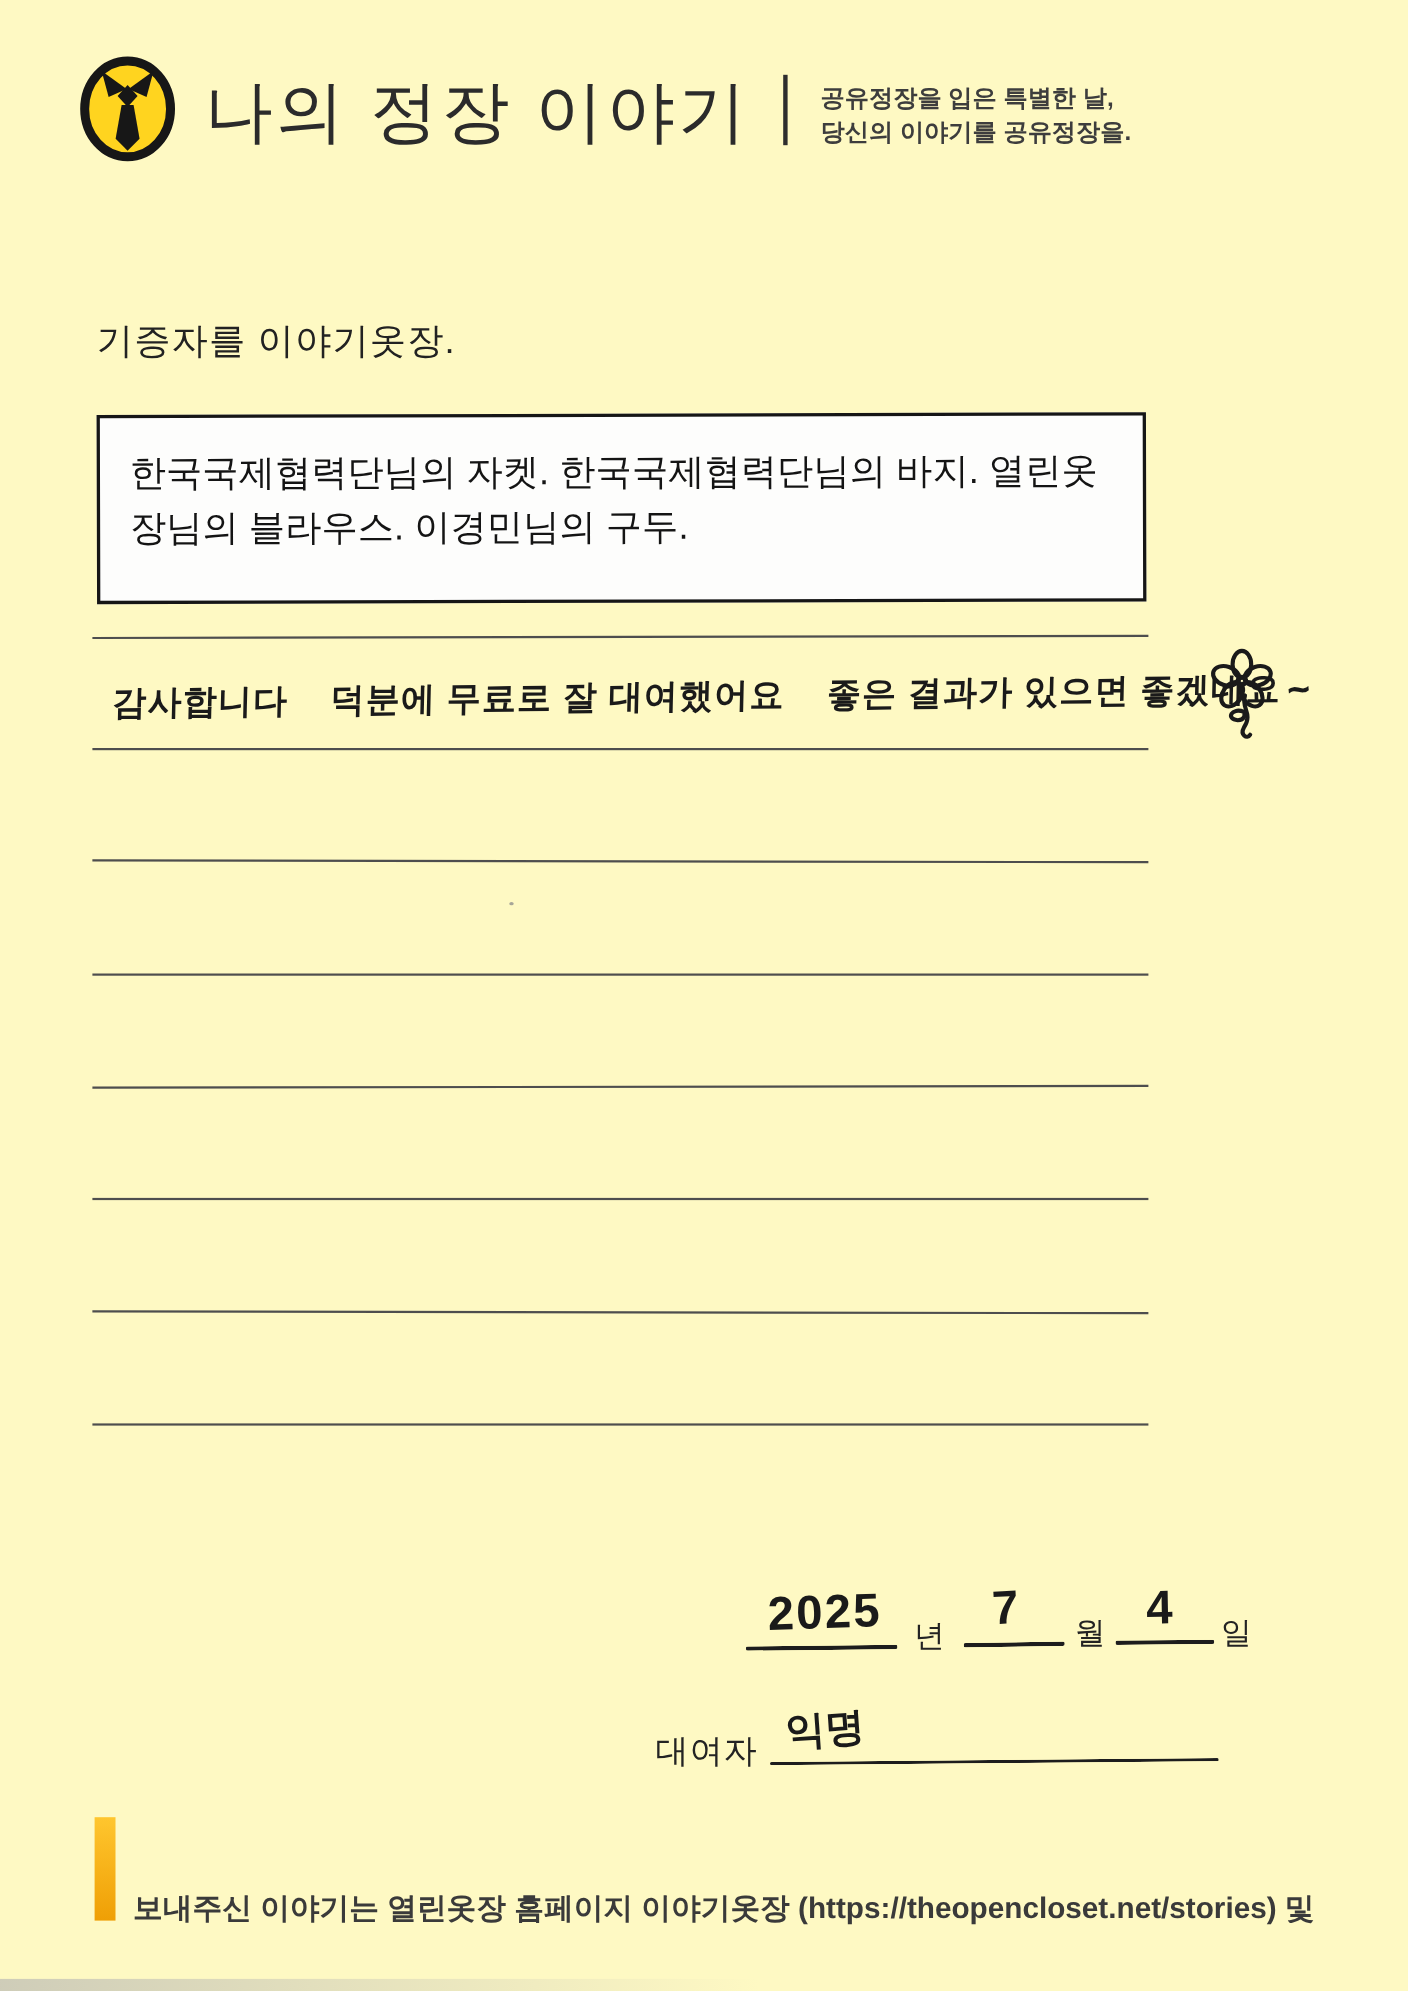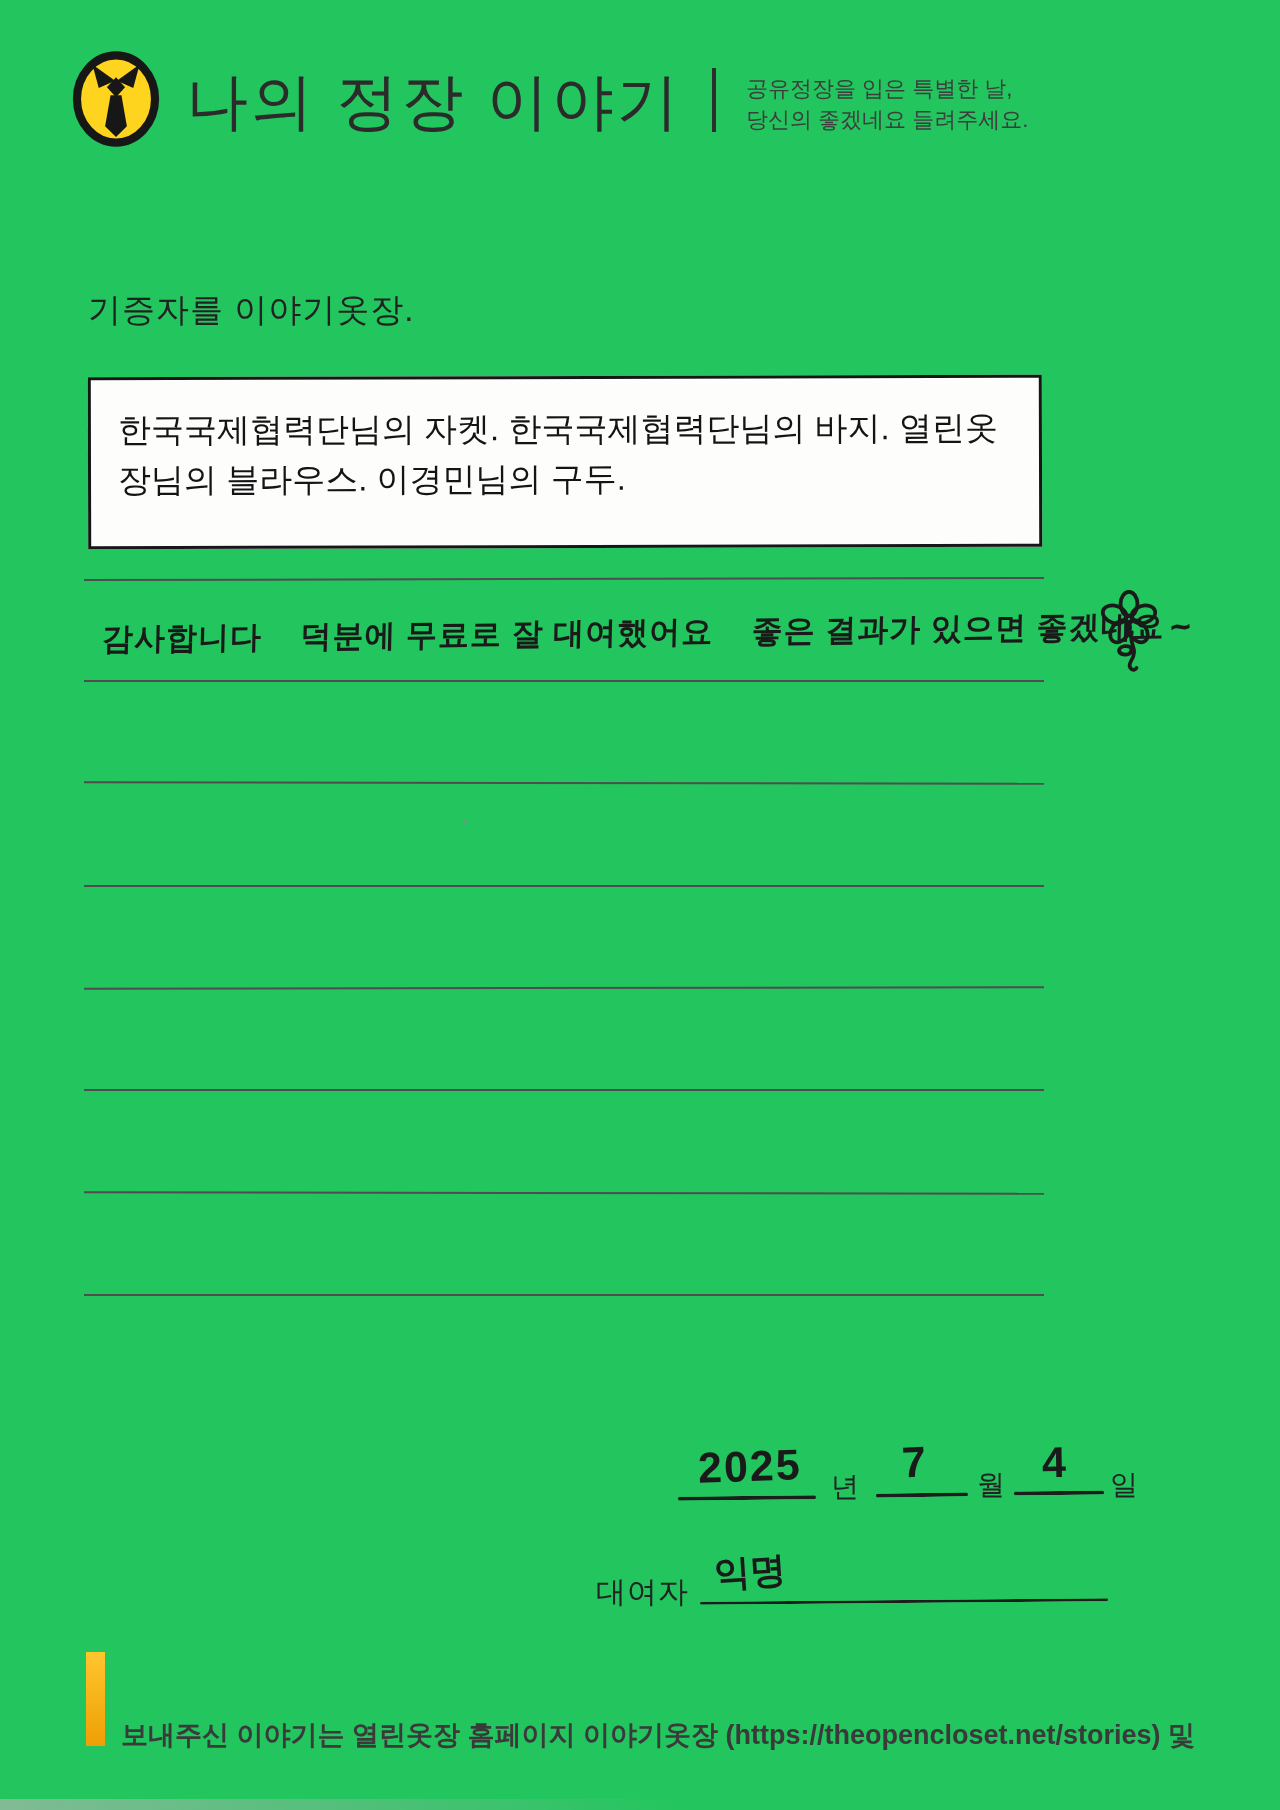--- a/index.html
+++ b/index.html
@@ -2,40 +2,40 @@
 <html><head>
 <meta charset="utf-8">
 <style>
   * { margin: 0; padding: 0; box-sizing: border-box; }
   html, body { background: #e9e9e9; }
   .page {
     position: relative;
     width: 1280px;
     height: 1810px;
     margin: 0 auto;
-    background: #22c55e;
+    background: #fef9c3;
     overflow: hidden;
     font-family: "Liberation Sans", "DejaVu Sans", sans-serif;
     color: #242424;
   }
 
   
   .logo { position: absolute; left: 70px; top: 50px; }
   .brand-title {
     position: absolute; left: 186px; top: 60px;
     font-size: 62px; font-weight: 500; letter-spacing: 3px;
     color: #2b2b2b; white-space: nowrap;
   }
   .header-divider {
     position: absolute; left: 712px; top: 68px;
     width: 4px; height: 64px; background: #2e2e2e;
   }
   .subtitle {
     position: absolute; left: 746px; top: 73px;
-    font-size: 22px; line-height: 31px; font-weight: 400;
+    font-size: 22px; line-height: 31px; font-weight: 700;
     color: #3d3d3d; white-space: nowrap;
   }
 
   
   .section-heading {
     position: absolute; left: 88px; top: 288px;
     font-size: 33px; font-weight: 500; color: #222; letter-spacing: 1px;
   }
   .donor-box {
     position: absolute; left: 88px; top: 376px;
@@ -142,21 +142,21 @@
       <path d="M24 16 L49 34 L31 42 Z" fill="#171717"></path>
       <path d="M76 16 L51 34 L69 42 Z" fill="#171717"></path>
       <path d="M50 30 L60 41 L50 52 L40 41 Z" fill="#171717"></path>
       <path d="M44 50 L56 50 L62 84 L50 96 L38 84 Z" fill="#171717"></path>
     </svg>
   </div>
   <div class="brand-title">나의 정장 이야기</div>
   <div class="header-divider"></div>
   <div class="subtitle">
     <div>공유정장을 입은 특별한 날,</div>
-    <div>당신의 좋겠네요 들려주세요.</div>
+    <div>당신의 이야기를 공유정장을.</div>
   </div>
 
   <div class="section-heading">기증자를 이야기옷장.</div>
   <div class="donor-box">
     <div class="box-text">한국국제협력단님의 자켓. 한국국제협력단님의 바지. 열린옷장님의 블라우스. 이경민님의 구두.</div>
   </div>
 
   <div class="rline l1"></div>
   <div class="rline l2"></div>
   <div class="rline l3"></div>

